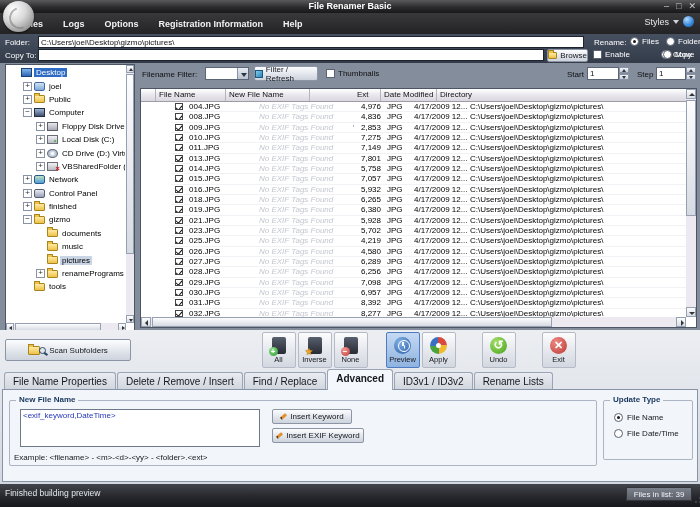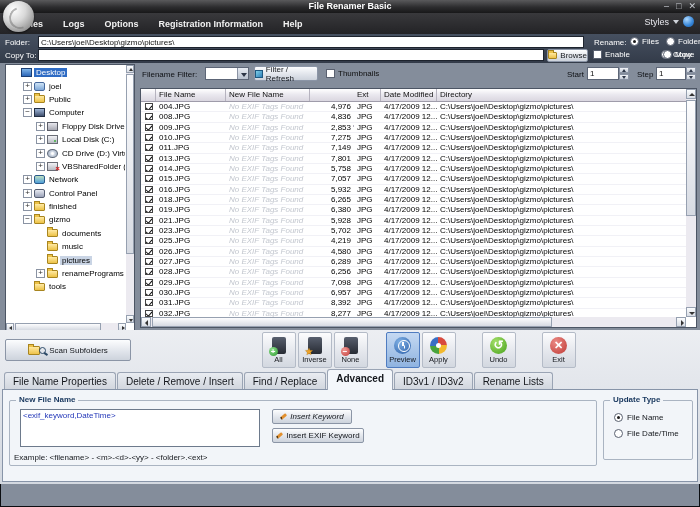--- a/index.html
+++ b/index.html
@@ -88,21 +88,21 @@
   .spin div{position:absolute;left:0;width:10px;height:6px;background:linear-gradient(#f2f4f8,#c6cdd8);border:1px solid #8a93a4;}
   .spin div.dn{top:7px;}
   .spin div::after{content:"";position:absolute;left:2px;}
   .spin div.up::after{top:1.2px;border-left:2.5px solid transparent;border-right:2.5px solid transparent;border-bottom:3px solid #2c3546;}
   .spin div.dn::after{top:1.2px;border-left:2.5px solid transparent;border-right:2.5px solid transparent;border-top:3px solid #2c3546;}
 
   
   .grid{position:absolute;left:140px;top:25px;width:557px;height:240px;background:#fff;border:1px solid #4c5564;}
   .ghead{position:absolute;left:0;top:0;right:10px;height:13px;display:flex;background:linear-gradient(#ffffff,#e9e7ee 50%,#dad7e0);border-bottom:1px solid #9f9caa;}
   .ghead span{font-size:8px;color:#111;padding:1px 3px;border-right:1px solid #b6b3bf;overflow:hidden;white-space:nowrap;}
-  .grows{position:absolute;left:0;top:13px;right:10px;bottom:10px;overflow:hidden;}
+  .grows{position:absolute;left:0;top:13px;right:10px;bottom:10px;overflow:hidden;padding-left:30px;}
   .trow{display:flex;height:10.33px;align-items:center;border-bottom:1px solid #f1f1f6;}
   .trow span{font-size:8px;color:#000;padding:0 3px;white-space:nowrap;overflow:hidden;}
   .c-check{width:15px;min-width:15px;display:flex;justify-content:center;}
   .c-file{width:70px;min-width:70px;}
   .c-new{width:84px;min-width:84px;color:#c3c7cf !important;font-style:italic;}
   .c-size{width:44px;min-width:44px;text-align:right;}
   .c-ext{width:27px;min-width:27px;}
   .c-date{width:56px;min-width:56px;}
   .c-dir{flex:1;}
   .h-check{width:15px;min-width:15px;}
@@ -675,21 +675,21 @@
           <div class="tab">Find / Replace</div>
           <div class="tab sel">Advanced</div>
           <div class="tab">ID3v1 / ID3v2</div>
           <div class="tab">Rename Lists</div>
         </div>
 
       <div class="tabpanel">
         <div class="group g-new">
           <span class="gtitle">New File Name</span>
           <textarea class="nftext" spellcheck="false" style="">&lt;exif_keyword,DateTime&gt;</textarea>
-          <div class="btn kwbtn" style="left:262px;top:8px;width:80px;font-style:italic;">
+          <div class="btn kwbtn" style="left:262px;top:8px;width:80px;">
             <span class="pen"></span>
             <span>Insert Keyword</span>
           </div>
           <div class="btn kwbtn" style="left:262px;top:27px;width:92px;">
             <span class="pen"></span>
             <span>Insert EXIF Keyword</span>
           </div>
           <span class="example">Example:  &lt;filename&gt; - &lt;m&gt;-&lt;d&gt;-&lt;yy&gt; - &lt;folder&gt;.&lt;ext&gt;</span>
         </div>
         <div class="group g-upd">
@@ -700,14 +700,19 @@
             </span>
           <span class="updopt" style="top:28px;">
               <span class="radio"></span>
               <span>File Date/Time</span>
             </span>
         </div>
       </div>
     </div>
   </div>
 
+  <div class="statusbar">
+    <span class="stext">Finished building preview</span>
+    <span class="filesbox">Files in list: 39</span>
+    <span class="grip"></span>
+  </div>
 
 </div>
 
 </body></html>

